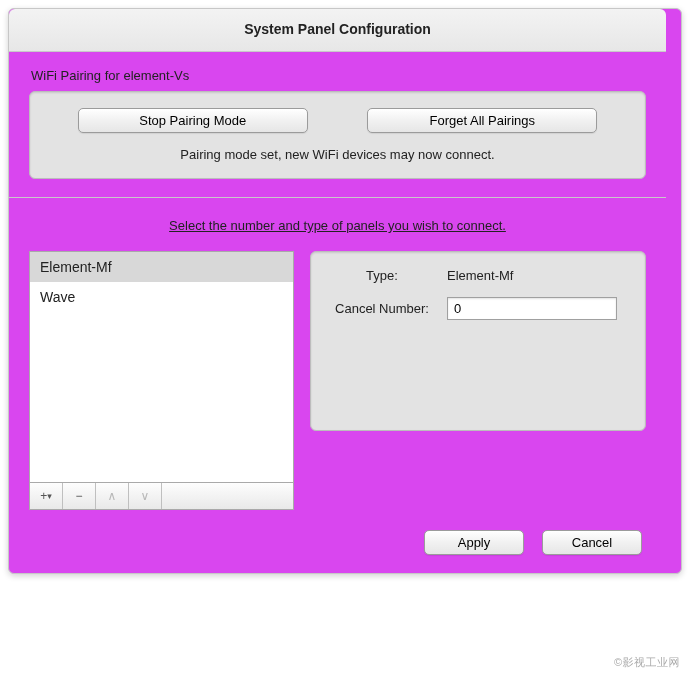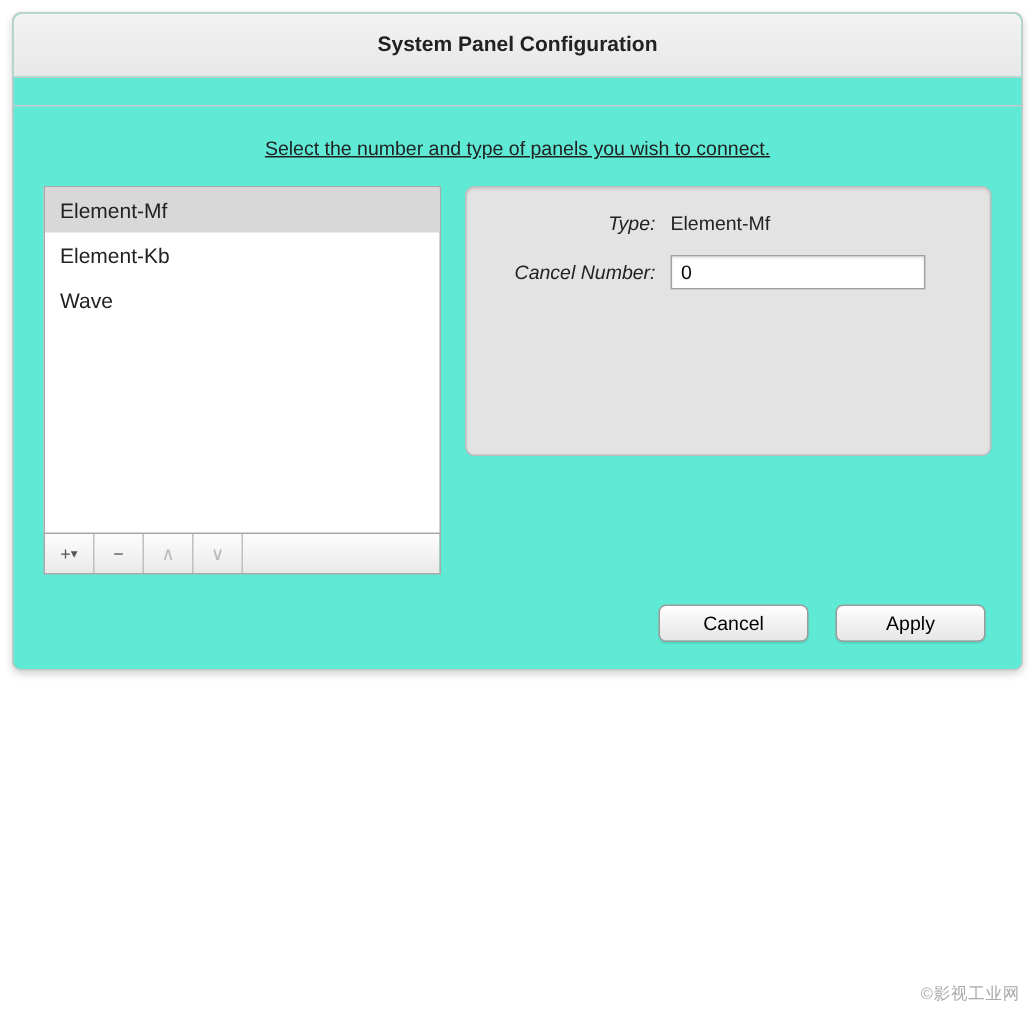--- a/index.html
+++ b/index.html
@@ -7,25 +7,25 @@
   body {
     font-family: "Lucida Grande", "Helvetica Neue", Arial, sans-serif;
     font-size: 13px;
     color: #222;
     background: #fff;
     width: 690px;
     height: 676px;
     padding: 8px;
   }
   .window {
-    background: #5eead4;
+    background: #d946ef;
     border: 1px solid #c7c7c7;
     border-radius: 6px;
     box-shadow: 0 2px 6px rgba(0,0,0,0.18);
-    padding: 0 0 18px 0;
+    padding: 0 15px 18px 0;
   }
   .titlebar {
     text-align: center;
     font-weight: bold;
     font-size: 14px;
     padding: 12px 0 14px 0;
     border-bottom: 1px solid #c9c9c9;
     background: linear-gradient(#f3f3f3, #e7e7e7);
     border-radius: 6px 6px 0 0;
   }
@@ -130,23 +130,22 @@
     min-height: 180px;
   }
   .detail-row {
     display: flex;
     align-items: center;
     margin-bottom: 14px;
     font-size: 13px;
   }
   .detail-label {
     width: 120px;
-    text-align: right;
+    text-align: center;
     padding-right: 10px;
-    font-style: italic;
   }
   .detail-value { }
   .detail-input {
     font-family: inherit;
     font-size: 13px;
     border: 1px solid #a0a0a0;
     border-radius: 0;
     padding: 3px 6px;
     width: 170px;
     background: #fff;
@@ -169,30 +168,39 @@
   }
   .tri { font-size: 9px; position: relative; top: 0; }
 </style>
 </head>
 <body>
 
 <div class="window">
 
   <div class="titlebar">System Panel Configuration</div>
 
+  <div class="section">
+    <div class="group-label">WiFi Pairing for element-Vs</div>
+    <div class="inset-box">
+      <div class="btn-row">
+        <button class="mac-btn wide">Stop Pairing Mode</button>
+        <button class="mac-btn wide">Forget All Pairings</button>
+      </div>
+      <div class="status-text">Pairing mode set, new WiFi devices may now connect.</div>
+    </div>
+  </div>
 
   <hr class="divider">
 
   <div class="instruction">Select the number and type of panels you wish to connect.</div>
 
   <div class="main-row">
     <div class="list-col">
       <div class="listbox">
         <div class="list-item selected">Element-Mf</div>
-        <div class="list-item">Element-Kb</div>
         <div class="list-item">Wave</div>
       </div>
       <div class="list-controls">
         <div class="ctl">
             <span>+</span>
             <span class="tri">▾</span>
           </div>
         <div class="ctl">−</div>
         <div class="ctl disabled">∧</div>
         <div class="ctl disabled">∨</div>
@@ -206,19 +214,19 @@
         <div class="detail-value">Element-Mf</div>
       </div>
       <div class="detail-row">
         <div class="detail-label">Cancel Number:</div>
         <input class="detail-input" type="text" value="0" style="">
       </div>
     </div>
   </div>
 
   <div class="action-row">
+    <button class="mac-btn">Apply</button>
     <button class="mac-btn">Cancel</button>
-    <button class="mac-btn">Apply</button>
   </div>
 
 </div>
 
 <div class="watermark">©影视工业网</div>
 
 </body></html>

